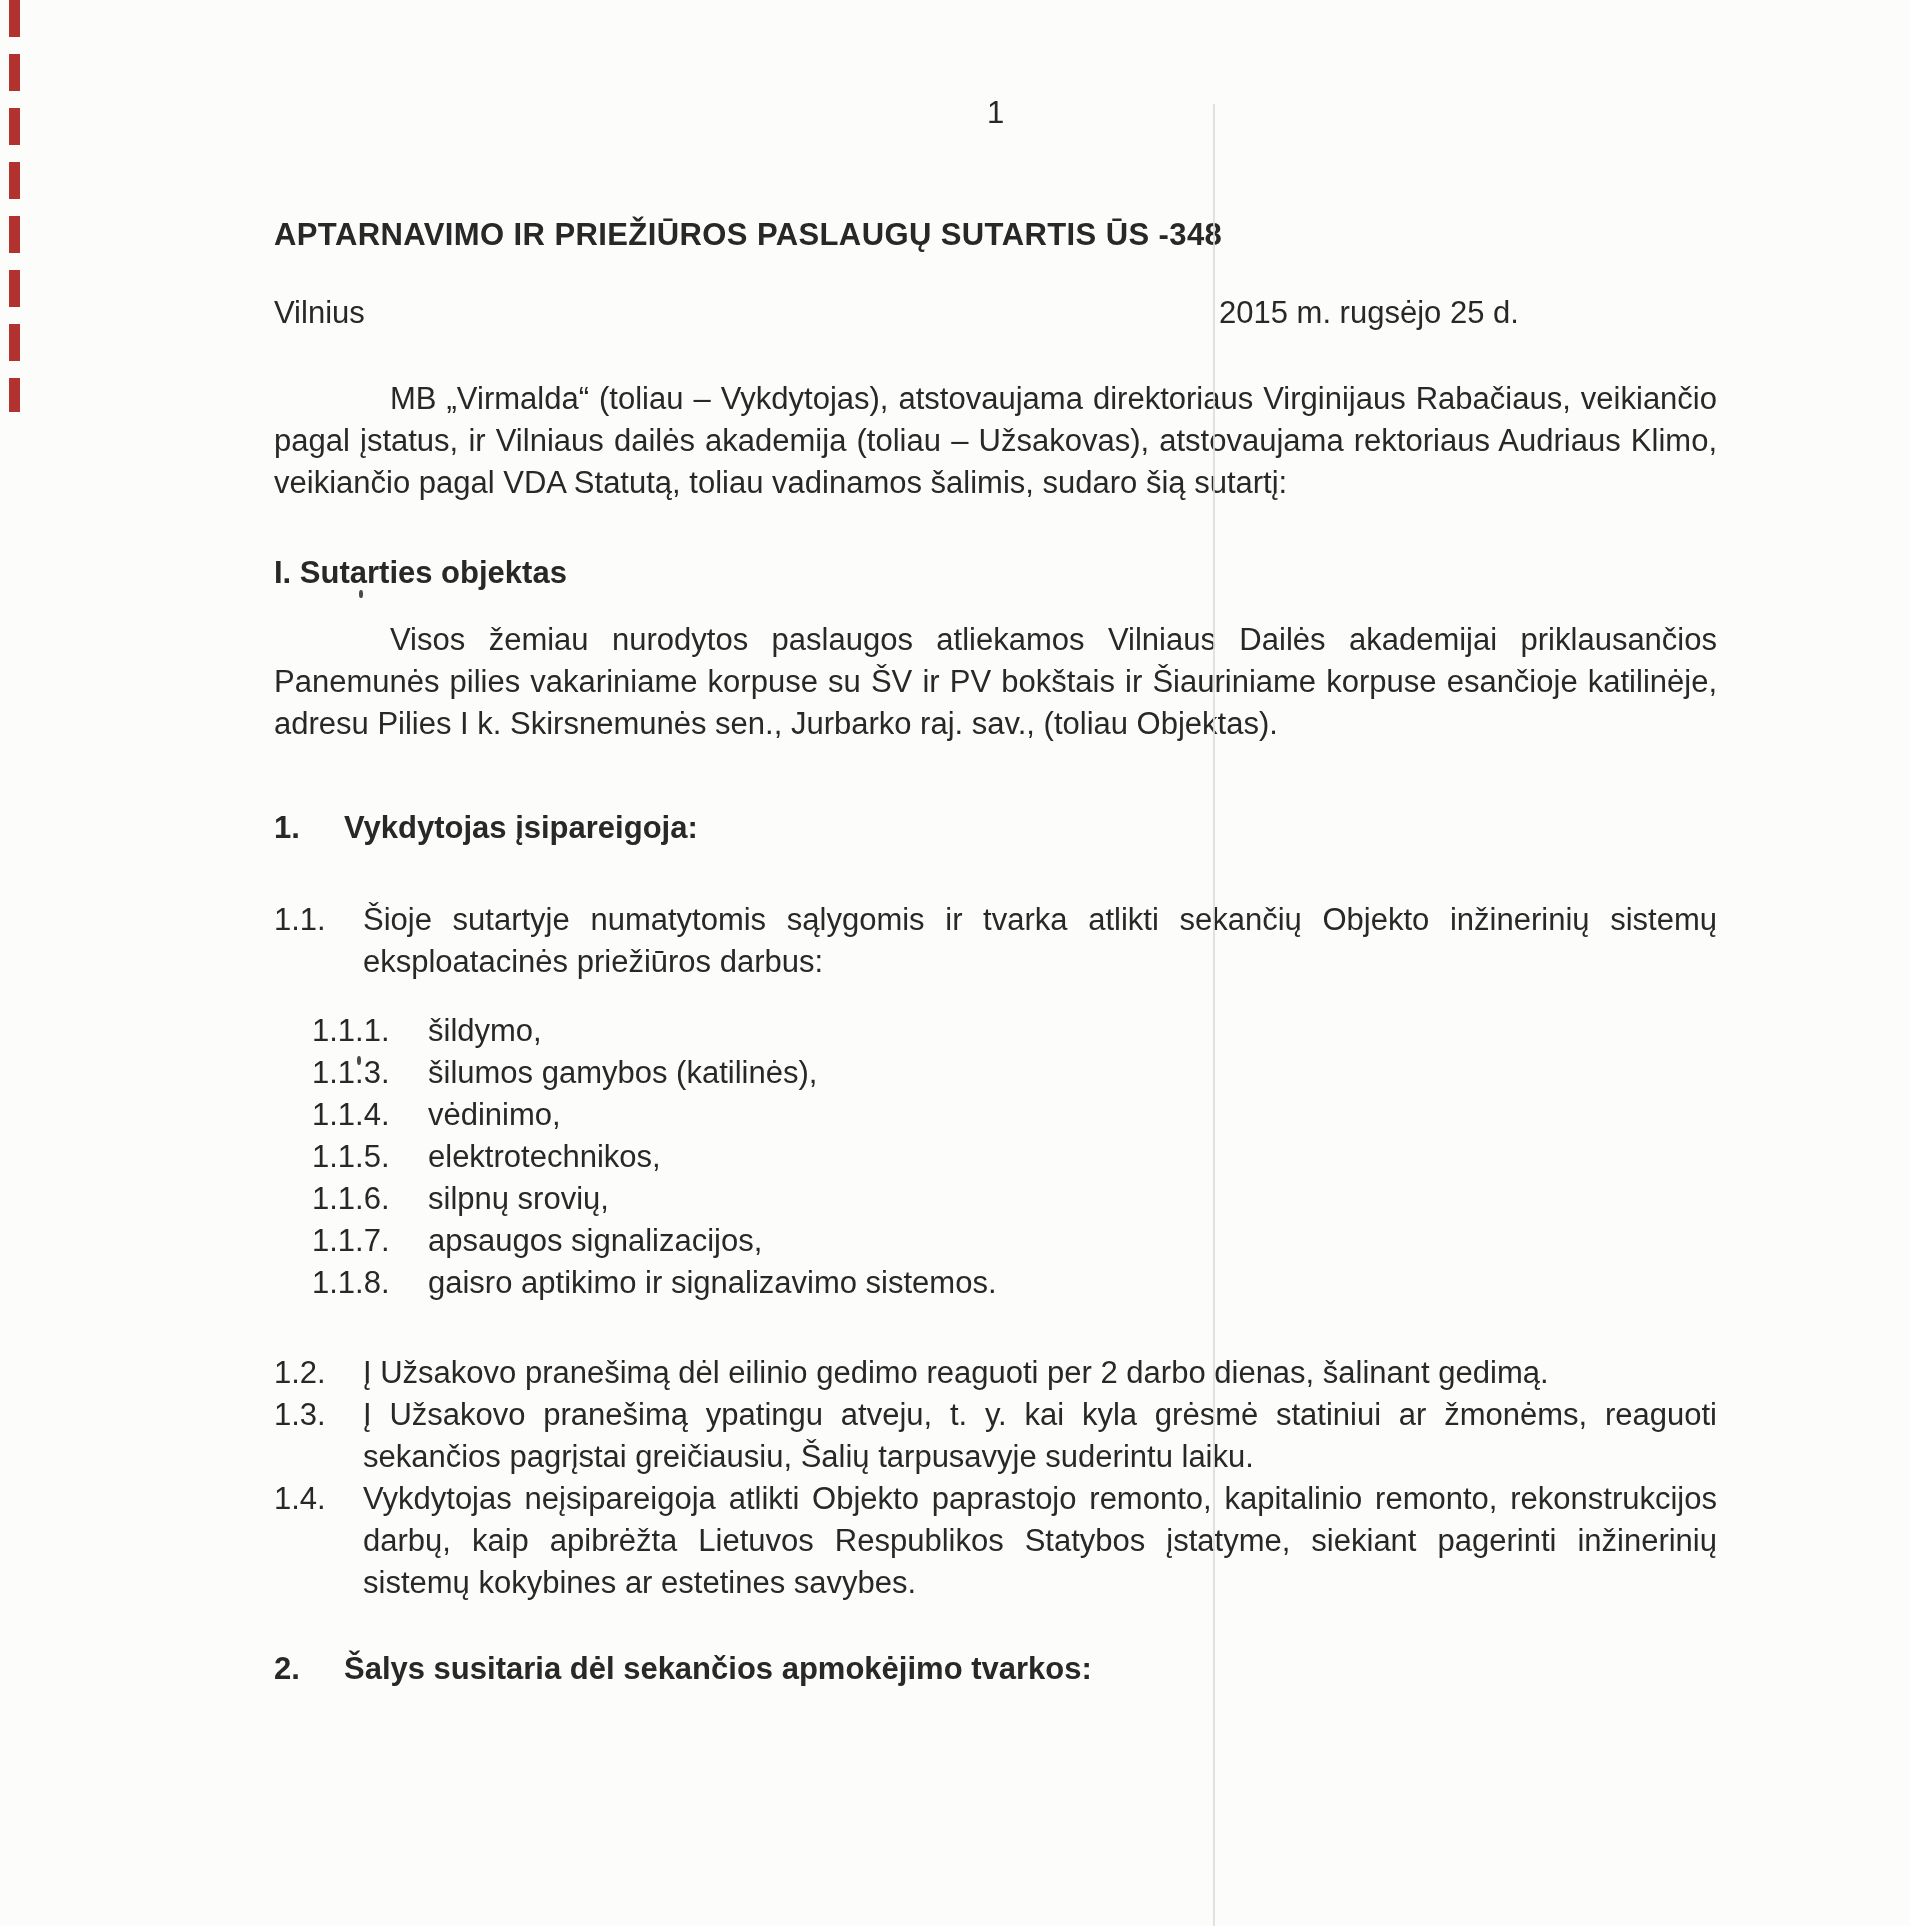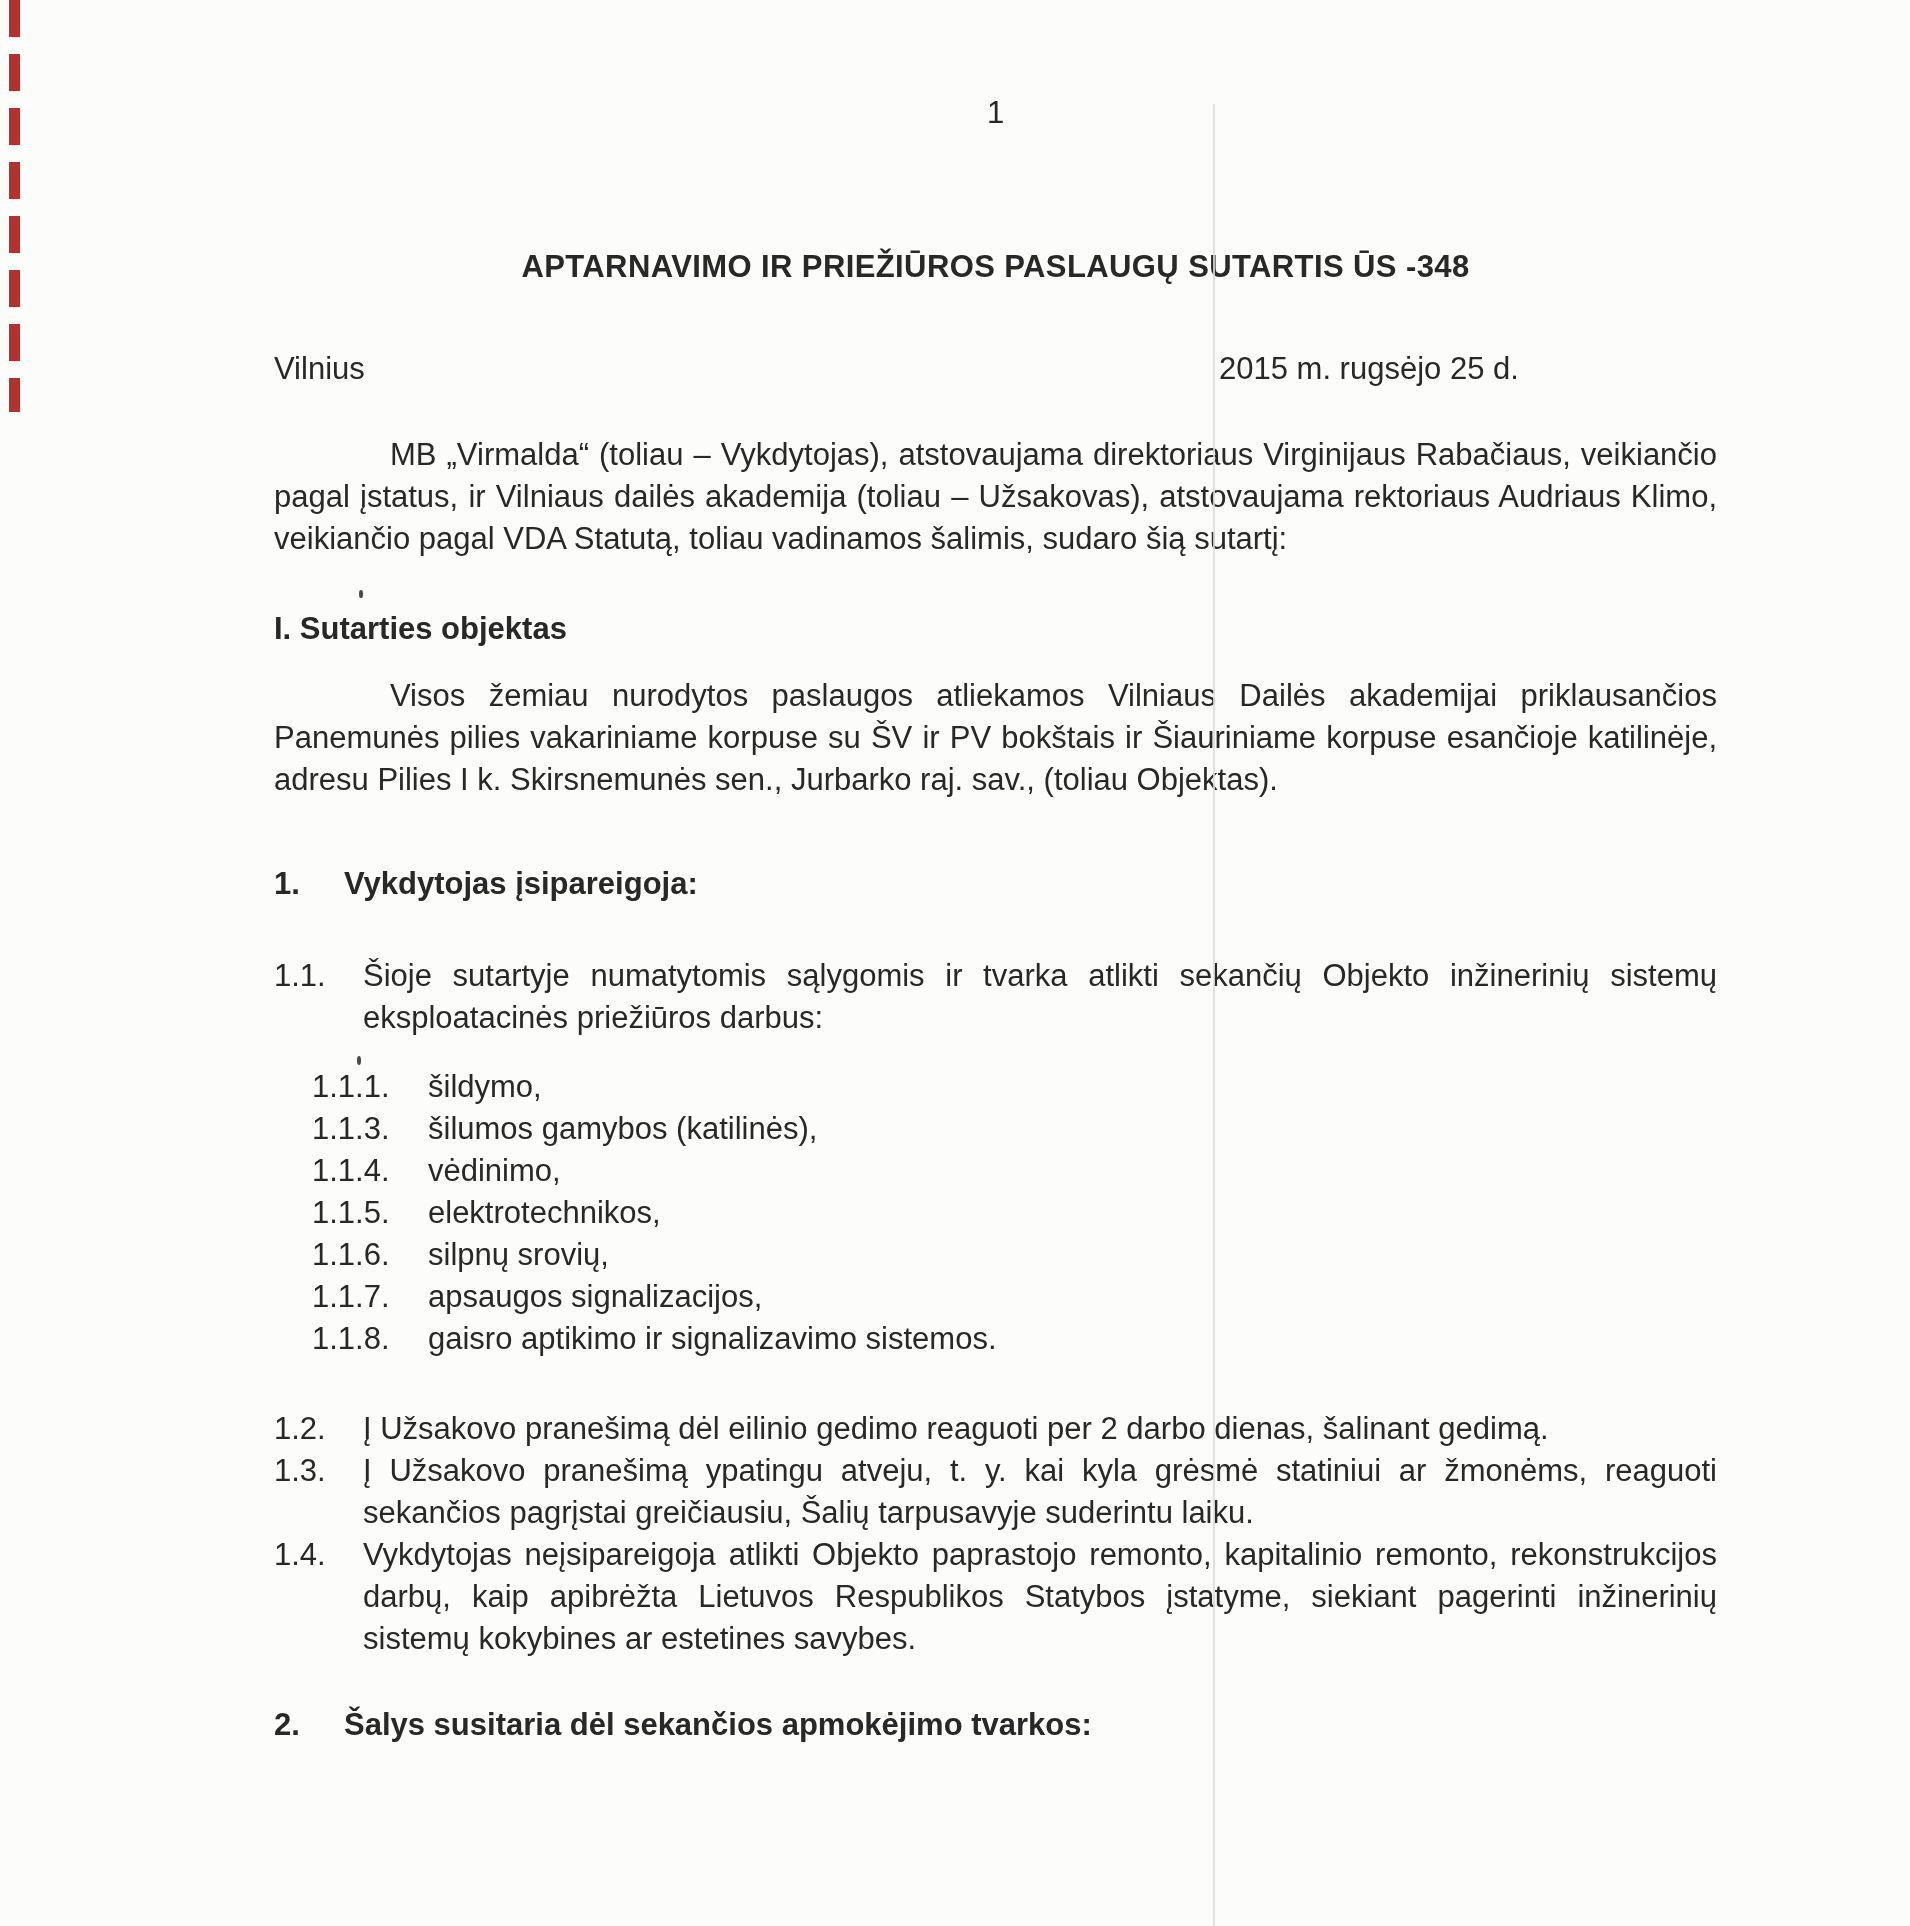--- a/index.html
+++ b/index.html
@@ -4,22 +4,22 @@
 <style>
   *{box-sizing:border-box}
   html,body{margin:0;padding:0}
   body{width:1911px;height:2702px;position:relative;background:#e9e9e6;
        font-family:"Liberation Sans","DejaVu Sans",sans-serif}
   .page{position:absolute;inset:0;background:#fcfcfa;color:#282828;overflow:hidden}
 
   .content{position:absolute;left:274px;top:0;width:1443px;font-size:31px;line-height:42px}
   .b{font-weight:700}
   .pagenum{padding-top:92px;text-align:center}
-  .title{margin-top:112px;text-align:center;letter-spacing:0.4px}
-  .meta{margin-top:60px;position:relative;height:42px}
+  .title{margin-top:80px;text-align:left;letter-spacing:0.4px}
+  .meta{margin-top:36px;position:relative;height:42px}
   .meta .date{position:absolute;left:945px;top:0}
   .para{margin:0;text-align:justify}
   .indent{text-indent:116px}
   .intro{margin-top:44px}
   .h-center{text-align:left}
   .h1{margin-top:48px}
   .body1{margin-top:25px}
 
   .clause-head{display:flex}
   .c1h{margin-top:62px}

